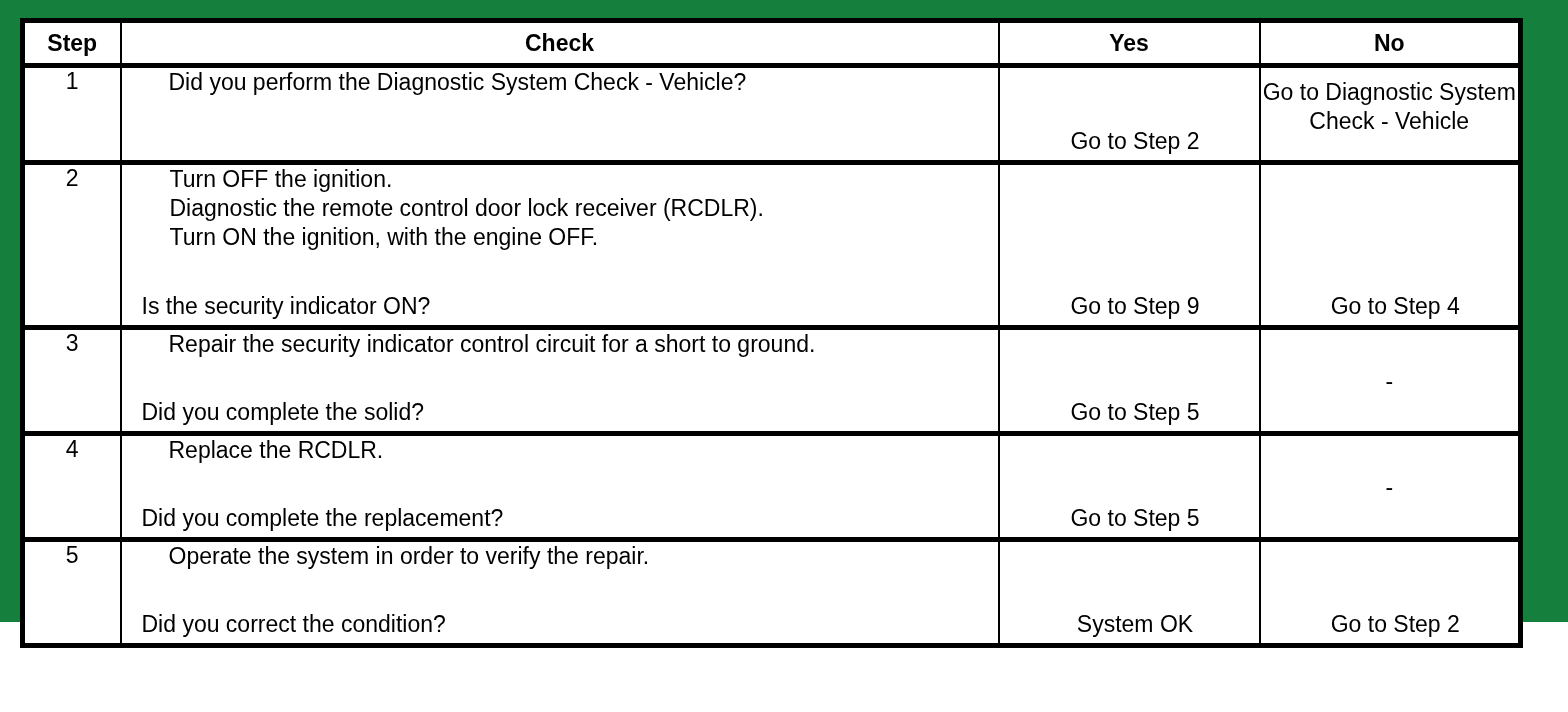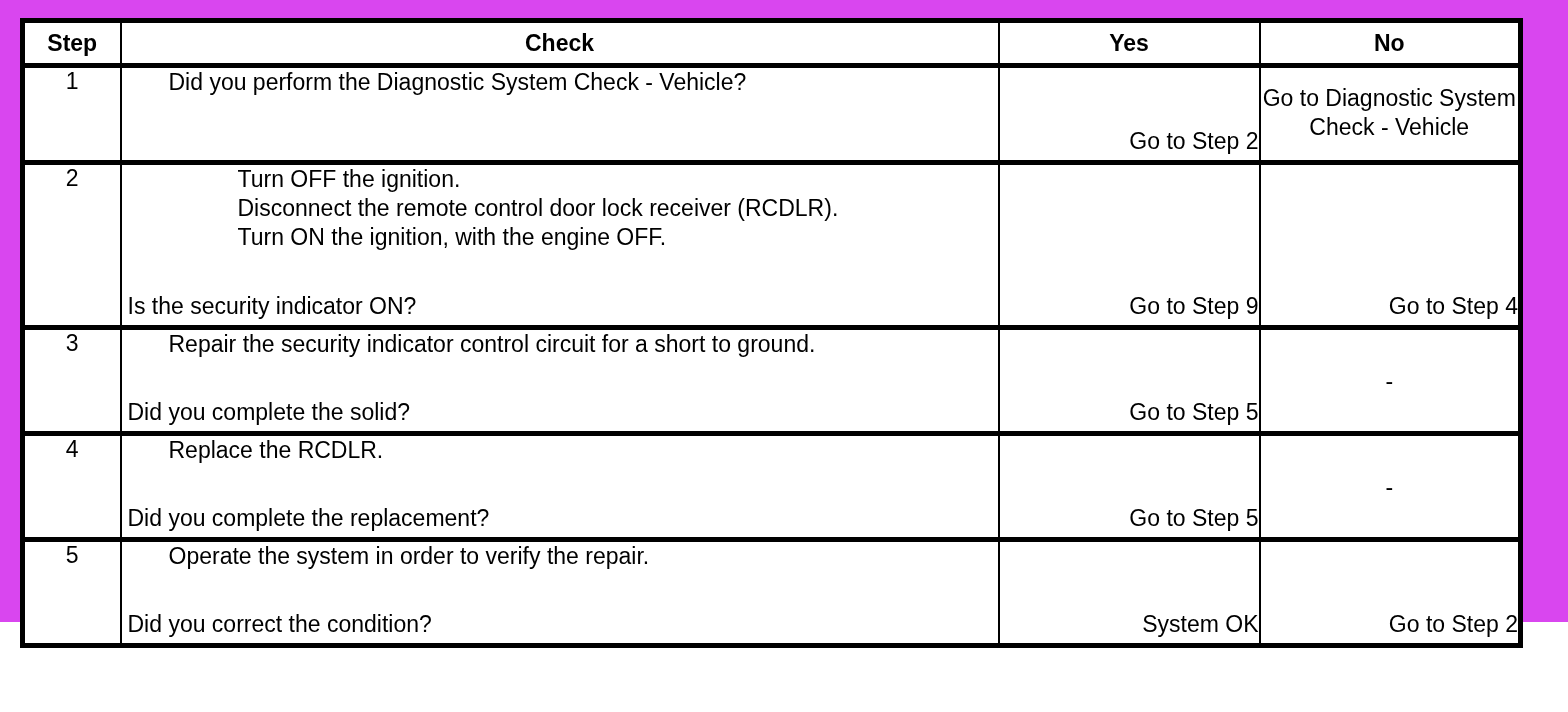--- a/index.html
+++ b/index.html
@@ -12,21 +12,21 @@
     height: 712px;
     font-family: "Liberation Sans", sans-serif;
     color: #000000;
     overflow: hidden;
   }
 
   #page {
     position: relative;
     width: 1568px;
     height: 622px;
-    background: #d946ef;
+    background: #15803d;
   }
 
   .diag-table {
     position: absolute;
     left: 20px;
     top: 18px;
     width: 1498px;
     border-collapse: collapse;
     table-layout: fixed;
     background: #ffffff;
@@ -99,52 +99,52 @@
     text-align: left;
   }
 
   .cell-action .lead {
     display: block;
     white-space: nowrap;
     padding-left: 47px;
   }
   .cell-action .steps {
     display: block;
-    margin-left: 116px;
+    margin-left: 48px;
   }
   .cell-action .steps .sline {
     display: block;
     white-space: nowrap;
   }
   .cell-action .question {
     display: block;
     position: absolute;
-    left: 6px;
+    left: 20px;
     bottom: 4px;
     white-space: nowrap;
   }
 
   .cell-ans {
     font-size: 23px;
     line-height: 29px;
     text-align: center;
     position: relative;
     padding: 4px 4px;
   }
   .cell-ans .ans-bottom {
     position: absolute;
     left: 12px;
     right: 0;
     bottom: 4px;
-    text-align: right;
+    text-align: center;
   }
   .cell-ans .ans-top {
     display: block;
     text-align: center;
-    padding-top: 16px;
+    padding-top: 10px;
   }
   .cell-ans .ans-middle {
     position: absolute;
     left: 0;
     right: 0;
     top: 50%;
     transform: translateY(-50%);
     text-align: center;
   }
 
@@ -187,21 +187,21 @@
         <td class="cell-ans">
           <span class="ans-top">Go to Diagnostic System Check - Vehicle</span>
         </td>
       </tr>
 
       <tr class="body-row r2">
         <td class="cell-step col-step">2</td>
         <td class="cell-action">
           <span class="steps">
             <span class="sline">Turn OFF the ignition.</span>
-            <span class="sline">Disconnect the remote control door lock receiver (RCDLR).</span>
+            <span class="sline">Diagnostic the remote control door lock receiver (RCDLR).</span>
             <span class="sline">Turn ON the ignition, with the engine OFF.</span>
           </span>
           <span class="question">Is the security indicator ON?</span>
         </td>
         <td class="cell-ans">
           <span class="ans-bottom">Go to Step 9</span>
         </td>
         <td class="cell-ans">
           <span class="ans-bottom">Go to Step 4</span>
         </td>

